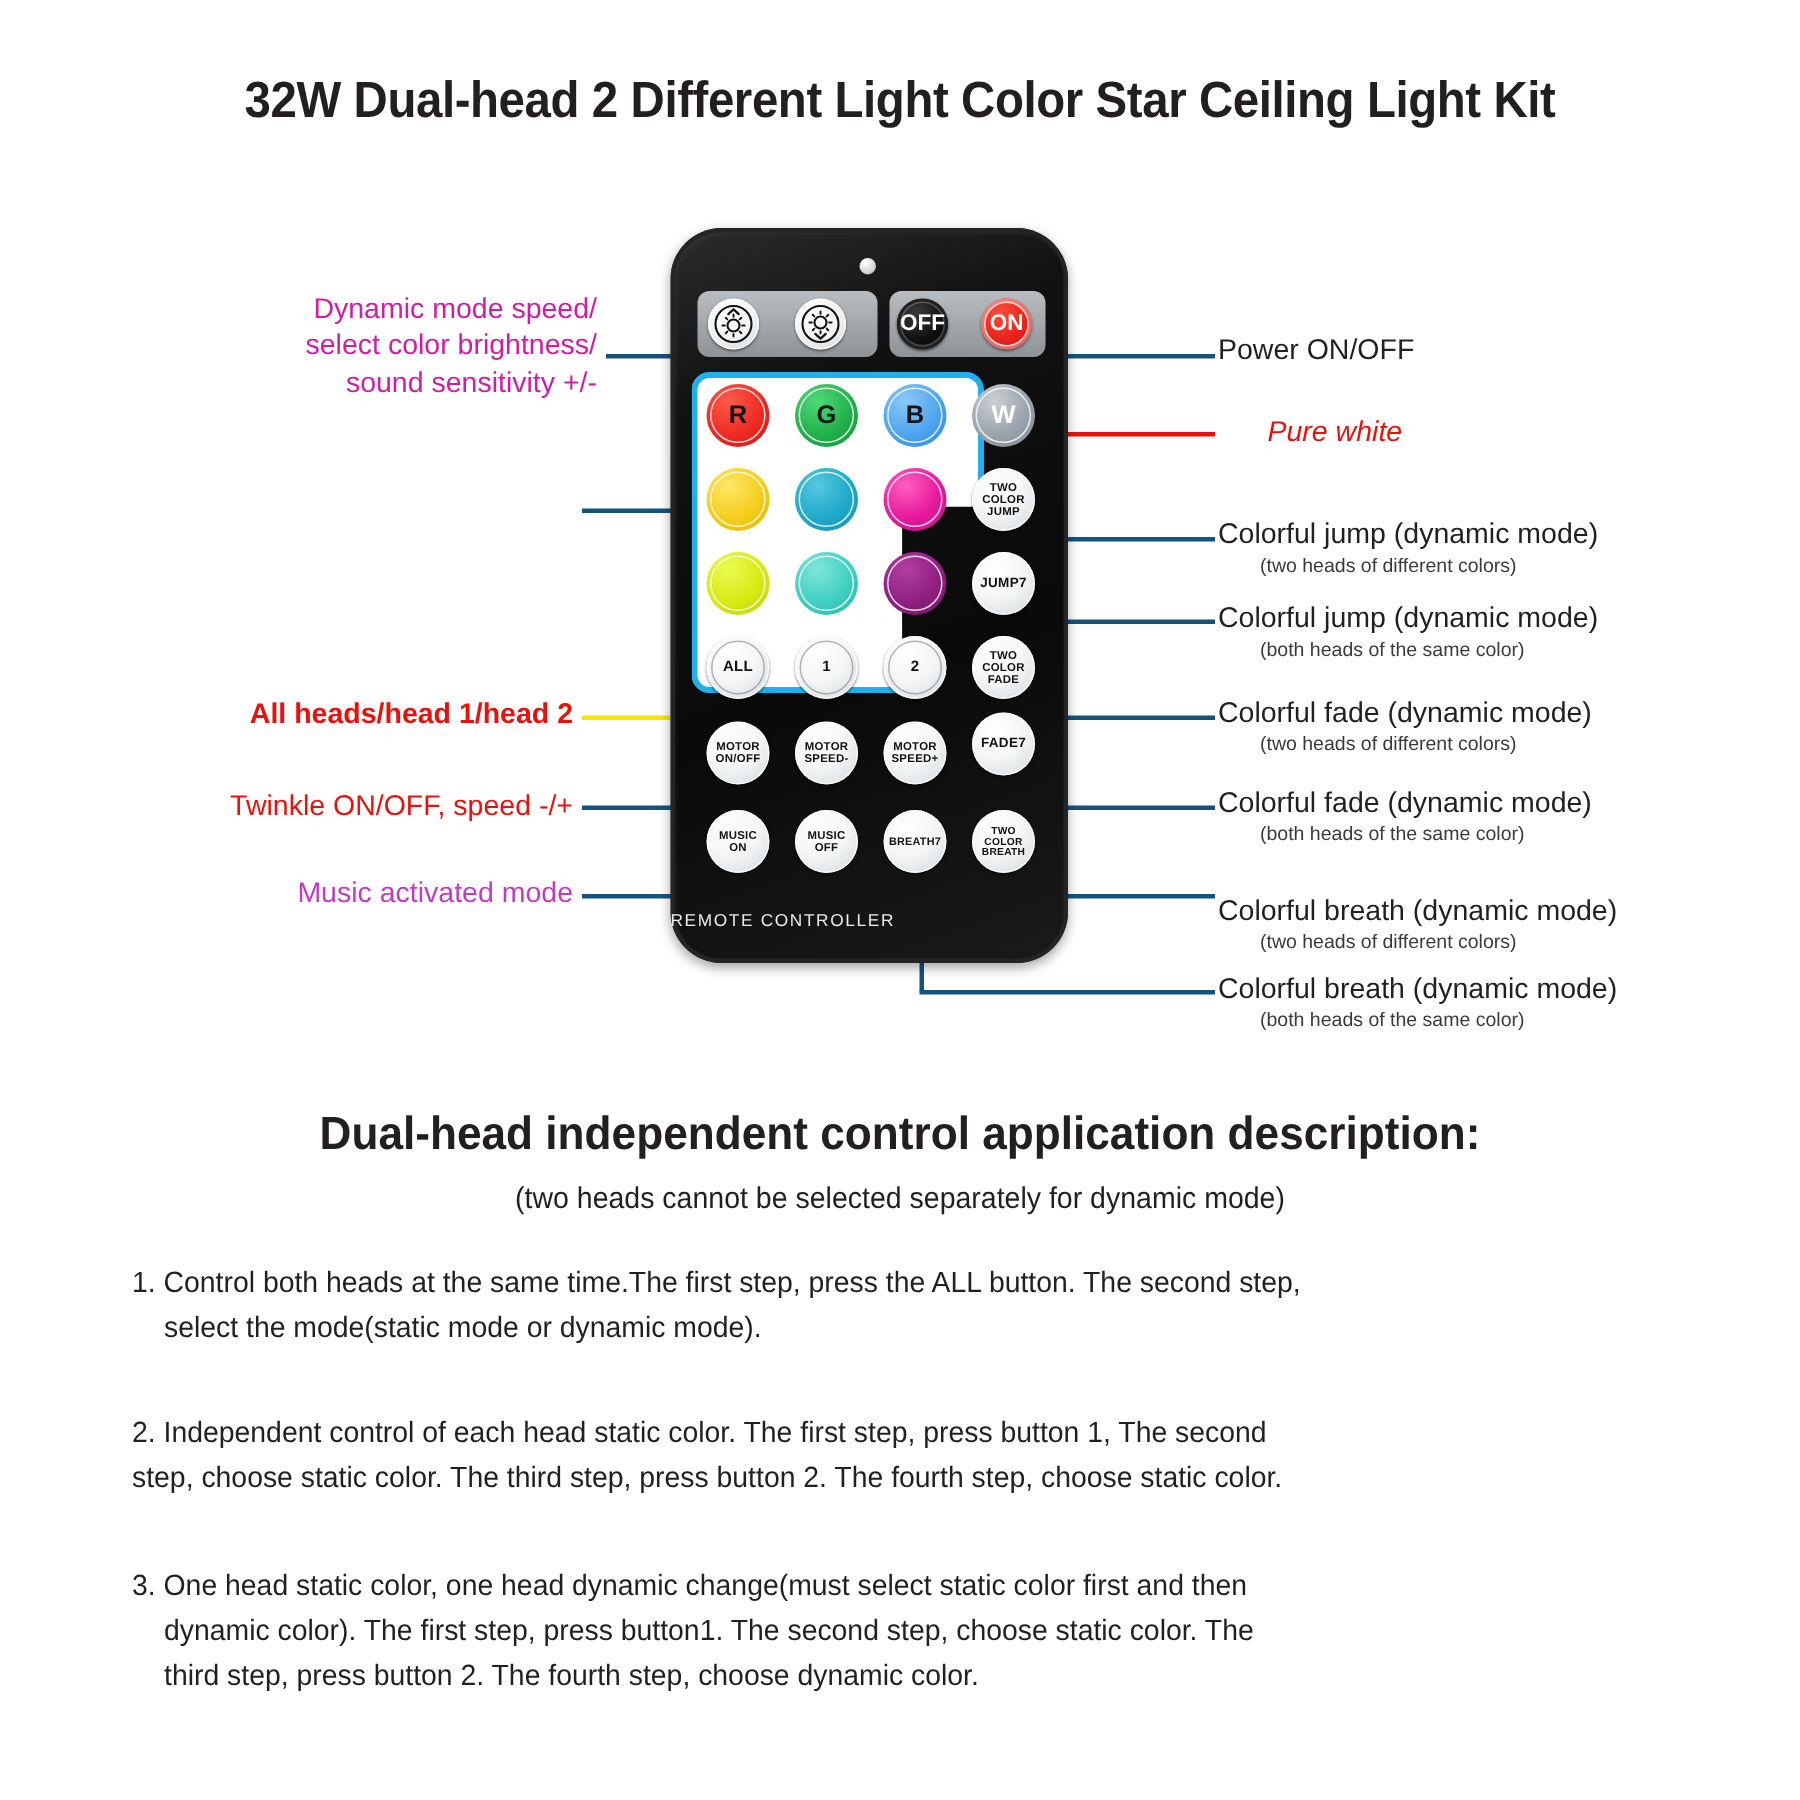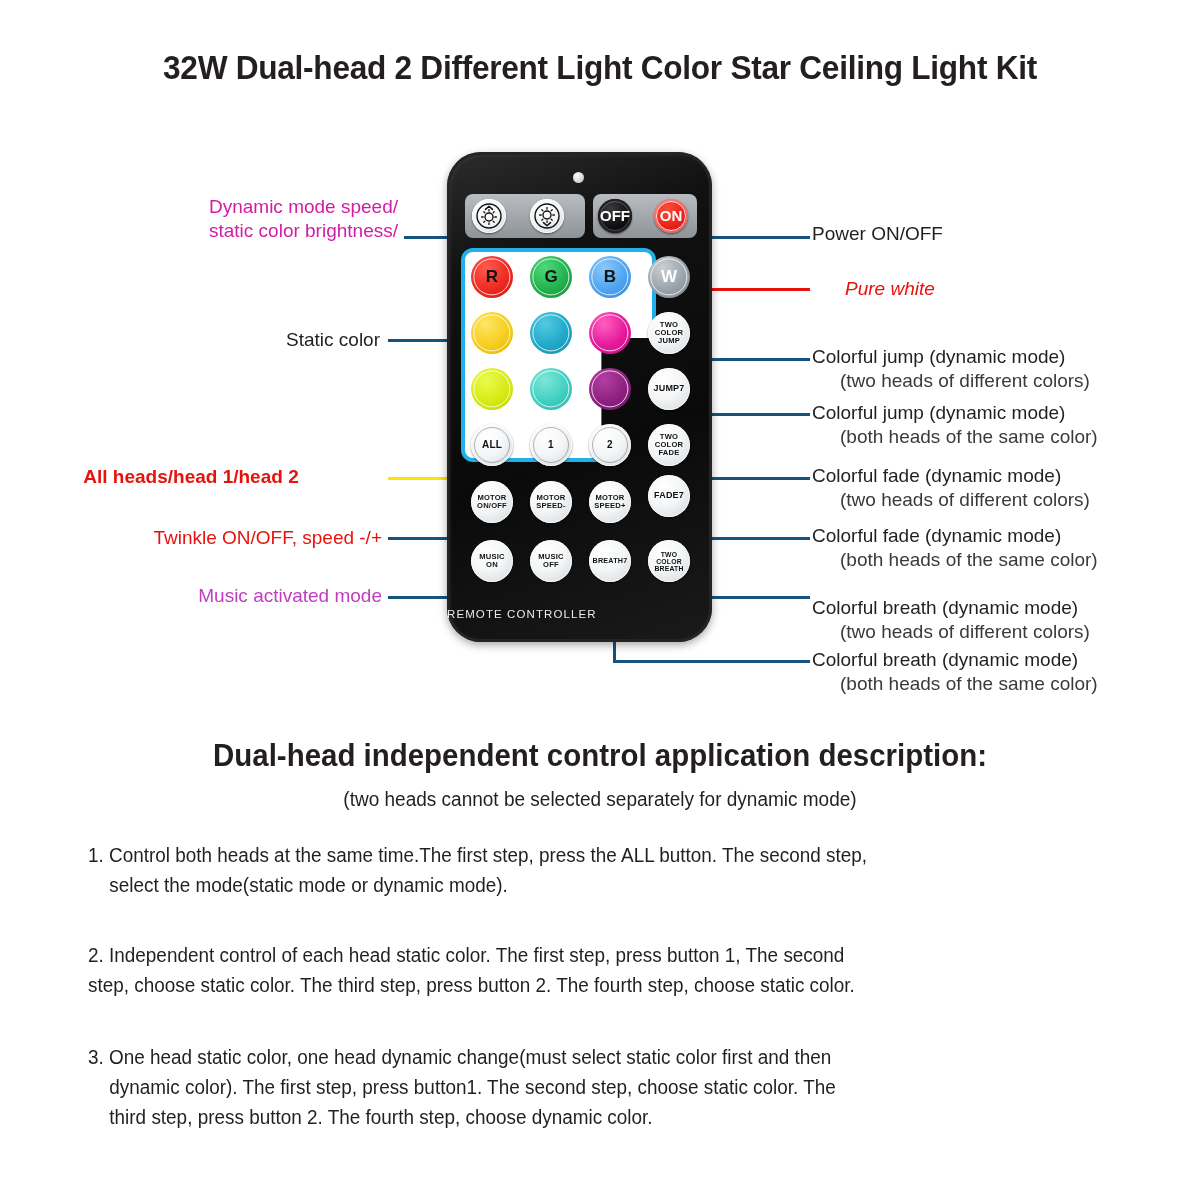--- a/index.html
+++ b/index.html
@@ -122,21 +122,21 @@
   .dot.red{background:#e8120c;}
 
   
   .anno{position:absolute;font-size:19px;color:#231f20;line-height:1.28;white-space:nowrap;}
   .anno.magenta{color:#d21ca5;}
   .anno.red{color:#e8120c;}
   .anno.redbold{color:#e8120c;font-weight:bold;}
   .anno.purple{color:#c23cc2;}
   .anno.r{text-align:left;}
   .anno.l{text-align:right;}
-  .sub{font-size:19px;color:#3a3a3a;}
+  .sub{font-size:13px;color:#3a3a3a;}
 
   
   .desc-head{
     position:absolute;left:0;top:738px;width:1200px;text-align:center;
     font-size:31px;font-weight:bold;color:#231f20;transform:scaleX(0.95);
   }
   .desc-sub{
     position:absolute;left:0;top:788px;width:1200px;text-align:center;
     font-size:20px;color:#231f20;transform:scaleX(0.95);
   }
@@ -334,26 +334,26 @@
     </div>
     <div class="btn white" style="left:142px;top:388px;width:42px;height:42px;white-space:pre-line;font-size:7.2px;">
       <span class="lbl">BREATH7</span>
     </div>
 
     <div class="remote-label">REMOTE CONTROLLER</div>
   </div>
 
   <div class="anno magenta l" style="left:0px;top:195px;width:404px;padding-right:6px;box-sizing:border-box;">
     <div>Dynamic mode speed/</div>
-    <div>static color brightness/</div>
-  </div>
-
-  <div class="anno l" style="left:0px;top:328px;width:384px;padding-right:4px;box-sizing:border-box;text-align:right;">Static color</div>
-
-  <div class="anno redbold l" style="left:0px;top:465px;width:386px;padding-right:4px;box-sizing:border-box;text-align:center;">All heads/head 1/head 2</div>
+    <div>select color brightness/</div>
+    <div>sound sensitivity +/-</div>
+  </div>
+
+
+  <div class="anno redbold l" style="left:0px;top:465px;width:386px;padding-right:4px;box-sizing:border-box;text-align:right;">All heads/head 1/head 2</div>
 
   <div class="anno red l" style="left:0px;top:526px;width:386px;padding-right:4px;box-sizing:border-box;text-align:right;">Twinkle ON/OFF, speed -/+</div>
 
   <div class="anno purple l" style="left:0px;top:584px;width:386px;padding-right:4px;box-sizing:border-box;text-align:right;">Music activated mode</div>
 
   <div class="anno r" style="left:812px;top:222px;">
     <span>Power ON/OFF</span>
   </div>
 
   <div class="anno r red" style="left:845px;top:277px;font-style:italic;">

